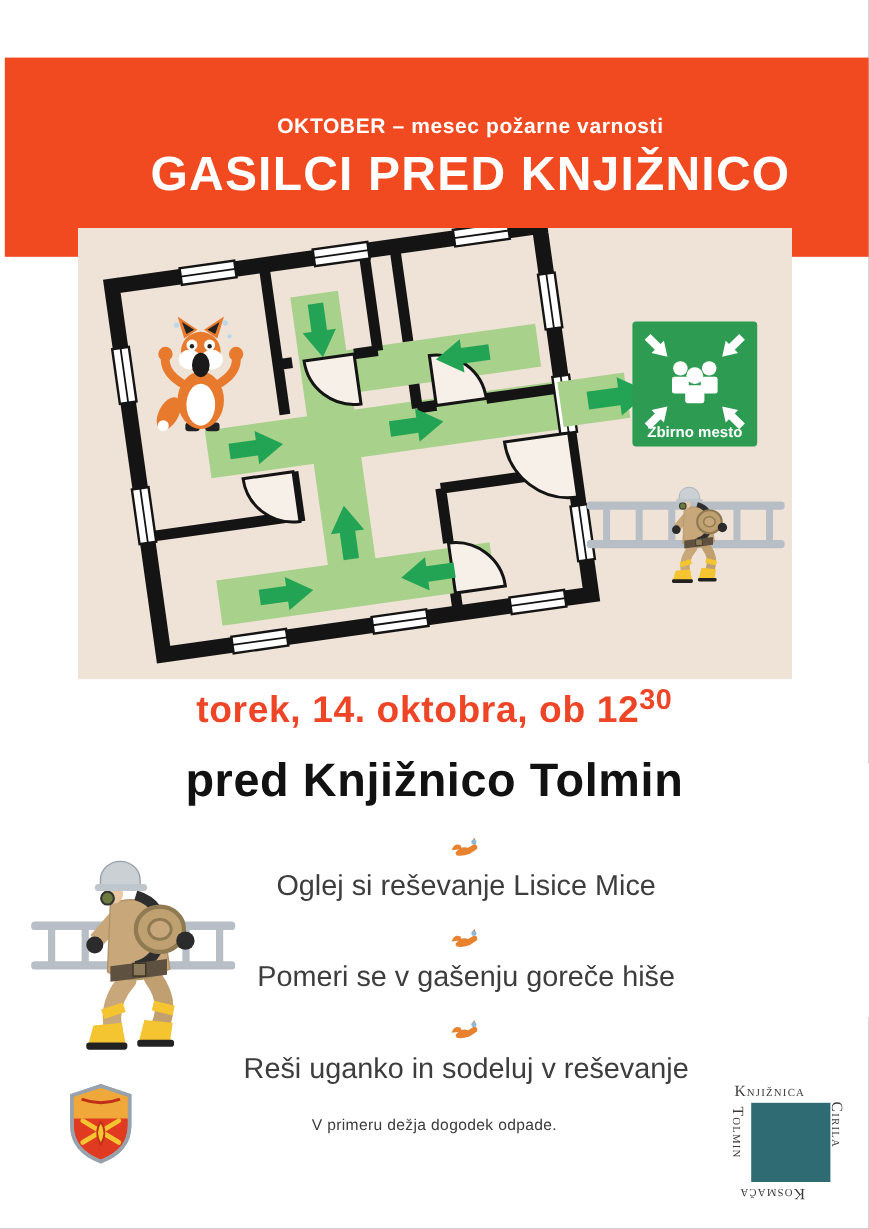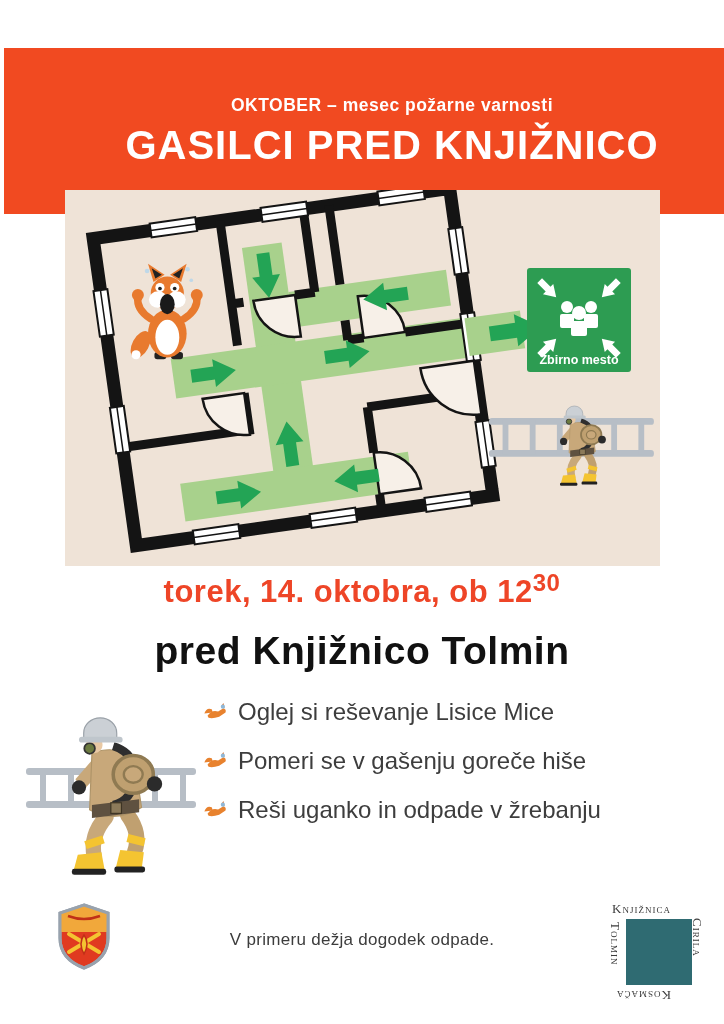--- a/index.html
+++ b/index.html
@@ -27,29 +27,29 @@
   .placeline{
     position:absolute; left:0; right:0; top:629px; text-align:center;
     color:#111111; font-size:39px; font-weight:bold; letter-spacing:.5px;
   }
   
   .activities{
     position:absolute; left:203px; top:698px; margin:0; padding:0; list-style:none;
     display:flex; flex-direction:column; gap:21px;
   }
   .activities li{display:flex; align-items:center; gap:9px;
-    color:#3d3d3d; font-size:24px; white-space:nowrap;}
+    color:#3d3d3d; font-size:24px; white-space:nowrap;flex-direction:column;}
   .fox-bullet{flex:0 0 auto; width:26px; height:18px;}
   
   .firefighter-big{position:absolute; left:22px; top:704px; width:188px; height:184px;}
   
   .crest{position:absolute; left:56px; top:902px; width:56px; height:70px;}
   .disclaimer{
     position:absolute; left:0; right:0; top:930px; text-align:center;
-    color:#3c3c3c; font-size:17px; letter-spacing:.3px;
+    color:#3c3c3c; font-size:13px; letter-spacing:.3px;
   }
   .liblogo{position:absolute; left:606px; top:893px; width:104px; height:116px;
     font-family:"Liberation Serif", serif; color:#3b3b3b;}
   .liblogo .sq{position:absolute; left:20px; top:26px; width:66px; height:66px; background:#2F6B72;}
   .liblogo .w{position:absolute; font-variant:small-caps; font-size:13px; letter-spacing:1px; white-space:nowrap;}
   .liblogo .w-top{left:6px; top:8px;}
   .liblogo .w-right{left:60px; top:48px; width:62px; text-align:left; transform:rotate(90deg);}
   .liblogo .w-bottom{left:10px; top:94px; width:76px; text-align:right; transform:rotate(180deg);}
   .liblogo .w-left{left:-22px; top:52px; width:62px; text-align:left; transform:rotate(90deg);}
 </style>
@@ -235,21 +235,21 @@
       </svg>
       <span>Pomeri se v gašenju goreče hiše</span>
     </li>
     <li>
       <svg class="fox-bullet" viewBox="0 0 24 17">
         <path d="M1,10 Q3,4 8,6 L9,9 Z" fill="#E8822E"></path>
         <path d="M4,12 Q8,6 14,8 L19,5 Q22,6 21,9 L15,13 Q9,15 5,14 Z" fill="#E8822E"></path>
         <polygon points="17,3 19,0 20,5" fill="#D96A1F"></polygon>
         <circle cx="18.5" cy="3.5" r="2" fill="#8FB8D8"></circle>
       </svg>
-      <span>Reši uganko in odpade v žrebanju</span>
+      <span>Reši uganko in sodeluj v reševanje</span>
     </li>
   </ul>
 
   <svg class="firefighter-big" viewBox="0 0 188 184">
     <g transform="translate(4,64)" fill="#B7BEC6">
         <use href="#lad"></use>
       </g>
     <use href="#ffig" transform="translate(44,2) scale(1.18)"></use>
   </svg>
 

